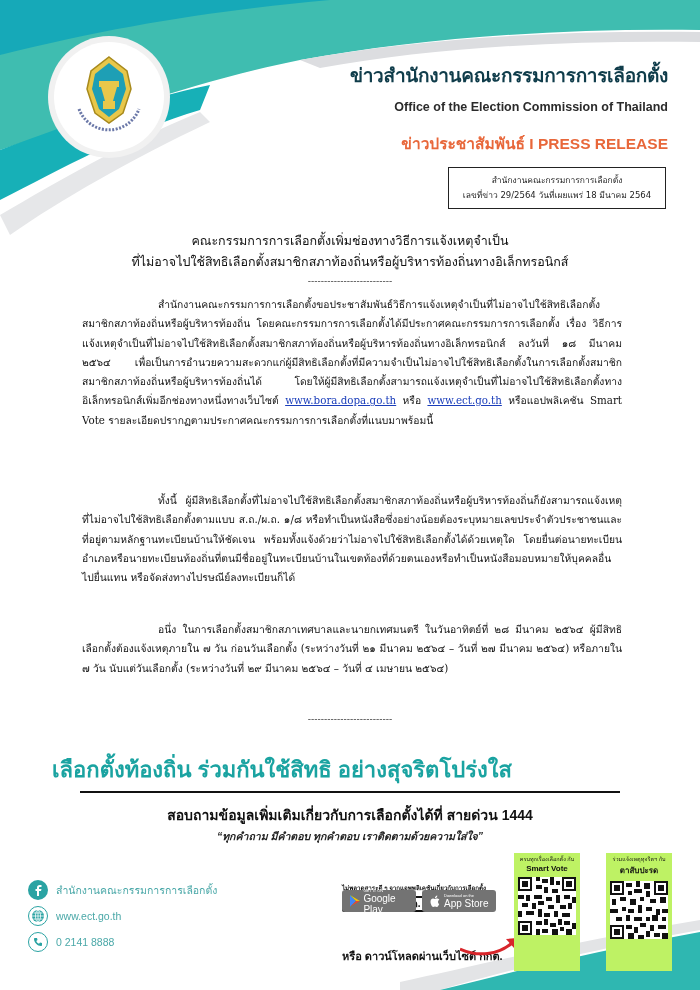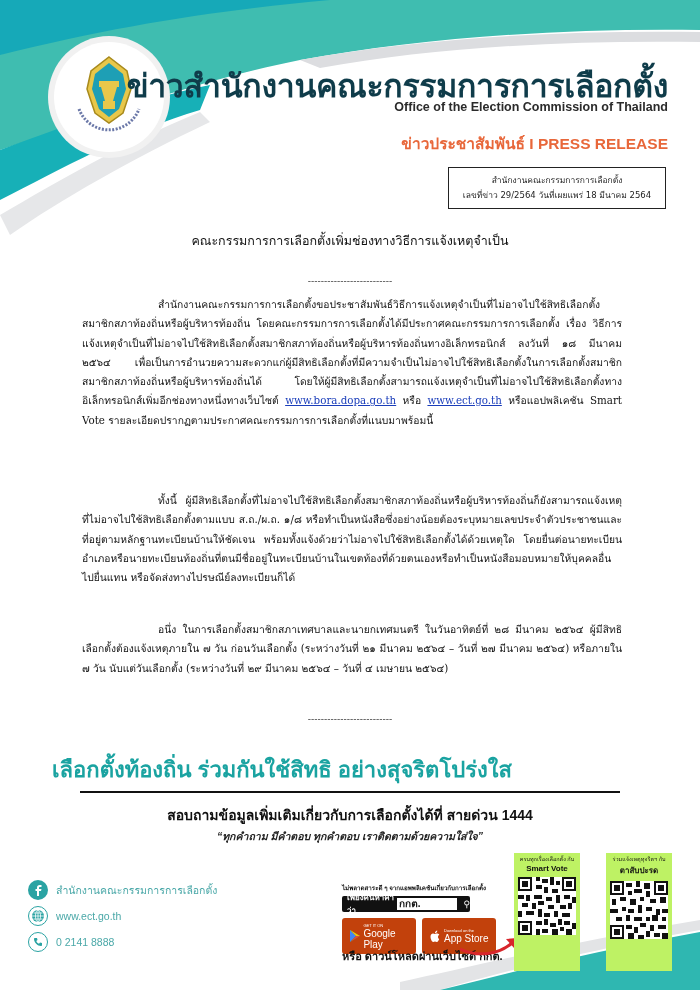--- a/index.html
+++ b/index.html
@@ -18,21 +18,21 @@
   .logo-wrap {
     position: absolute; left: 54px; top: 42px; width: 110px; height: 110px;
     border-radius: 50%; background: #fff;
     box-shadow: 0 0 0 6px #f1f1f1;
     display: flex; align-items: center; justify-content: center;
   }
 
   .title-th {
     position: absolute; right: 32px; top: 60px;
     font-family: "Liberation Sans", sans-serif; font-weight: bold;
-    font-size: 32px; color: #0f3c4a; letter-spacing: -0.3px;
+    font-size: 19px; color: #0f3c4a; letter-spacing: -0.3px;
   }
   .title-en {
     position: absolute; right: 32px; top: 100px;
     font-family: "Liberation Sans", sans-serif; font-weight: bold;
     font-size: 12.5px; color: #2b2b2b;
   }
   .press {
     position: absolute; right: 32px; top: 131px;
     font-family: "Liberation Sans", sans-serif; font-weight: bold;
     font-size: 15.5px; color: #e8673a;
@@ -100,22 +100,22 @@
     font-family: "Liberation Sans", sans-serif;
   }
   .search-bar .lbl { color: #fff; font-size: 8px; font-weight: bold; margin-left: 5px; width: 60px; }
   .search-bar .field {
     background: #fff; color: #111; font-size: 10px; font-weight: bold;
     height: 12px; line-height: 12px; width: 70px; padding-left: 2px;
   }
   .search-bar .mag { color: #fff; font-size: 9px; margin-left: 6px; }
 
   .store-btn {
-    position: absolute; top: 918px; width: 74px; height: 36px;
-    background: #c2410c; border-radius: 3px; color: #fff;
+    position: absolute; top: 890px; width: 74px; height: 22px;
+    background: #737373; border-radius: 3px; color: #fff;
     display: flex; align-items: center; font-family: "Liberation Sans", sans-serif;
   }
   .store-btn .small { font-size: 4px; display: block; line-height: 5px; }
   .store-btn .big { font-size: 10px; display: block; line-height: 11px; }
   .store-btn .gl { width: 18px; display: flex; justify-content: center; margin-left: 4px; }
 
   .dl-web {
     position: absolute; left: 342px; top: 947px; font-size: 11px; font-weight: bold; color: #111;
     font-family: "Liberation Sans", sans-serif;
   }
@@ -158,20 +158,21 @@
 <div class="title-en">Office of the Election Commission of Thailand</div>
 <div class="press">ข่าวประชาสัมพันธ์ I PRESS RELEASE</div>
 
 <div class="ref-box">
   <div>สำนักงานคณะกรรมการการเลือกตั้ง</div>
   <div>เลขที่ข่าว  29/2564 วันที่เผยแพร่ 18 มีนาคม 2564</div>
 </div>
 
 <div class="headline">
   <div>คณะกรรมการการเลือกตั้งเพิ่มช่องทางวิธีการแจ้งเหตุจำเป็น</div>
+  <div>ที่ไม่อาจไปใช้สิทธิเลือกตั้งสมาชิกสภาท้องถิ่นหรือผู้บริหารท้องถิ่นทางอิเล็กทรอนิกส์</div>
 </div>
 <div class="dash" style="top:276px;">--------------------------</div>
 
 <div class="body-text" style="top:295px;">
   <p><span>สำนักงานคณะกรรมการการเลือกตั้งขอประชาสัมพันธ์วิธีการแจ้งเหตุจำเป็นที่ไม่อาจไปใช้สิทธิเลือกตั้งสมาชิกสภาท้องถิ่นหรือผู้บริหารท้องถิ่น โดยคณะกรรมการการเลือกตั้งได้มีประกาศคณะกรรมการการเลือกตั้ง เรื่อง วิธีการแจ้งเหตุจำเป็นที่ไม่อาจไปใช้สิทธิเลือกตั้งสมาชิกสภาท้องถิ่นหรือผู้บริหารท้องถิ่นทางอิเล็กทรอนิกส์ ลงวันที่ ๑๘ มีนาคม ๒๕๖๔ เพื่อเป็นการอำนวยความสะดวกแก่ผู้มีสิทธิเลือกตั้งที่มีความจำเป็นไม่อาจไปใช้สิทธิเลือกตั้งในการเลือกตั้งสมาชิกสมาชิกสภาท้องถิ่นหรือผู้บริหารท้องถิ่นได้ โดยให้ผู้มีสิทธิเลือกตั้งสามารถแจ้งเหตุจำเป็นที่ไม่อาจไปใช้สิทธิเลือกตั้งทางอิเล็กทรอนิกส์เพิ่มอีกช่องทางหนึ่งทางเว็บไซต์ </span><a>www.bora.dopa.go.th</a><span> หรือ </span><a>www.ect.go.th</a><span> หรือแอปพลิเคชัน Smart Vote รายละเอียดปรากฏตามประกาศคณะกรรมการการเลือกตั้งที่แนบมาพร้อมนี้</span></p>
 </div>
 
 <div class="body-text" style="top:491px;">
   <p>ทั้งนี้ ผู้มีสิทธิเลือกตั้งที่ไม่อาจไปใช้สิทธิเลือกตั้งสมาชิกสภาท้องถิ่นหรือผู้บริหารท้องถิ่นก็ยังสามารถแจ้งเหตุที่ไม่อาจไปใช้สิทธิเลือกตั้งตามแบบ ส.ถ./ผ.ถ. ๑/๘ หรือทำเป็นหนังสือซึ่งอย่างน้อยต้องระบุหมายเลขประจำตัวประชาชนและที่อยู่ตามหลักฐานทะเบียนบ้านให้ชัดเจน พร้อมทั้งแจ้งด้วยว่าไม่อาจไปใช้สิทธิเลือกตั้งได้ด้วยเหตุใด โดยยื่นต่อนายทะเบียนอำเภอหรือนายทะเบียนท้องถิ่นที่ตนมีชื่ออยู่ในทะเบียนบ้านในเขตท้องที่ด้วยตนเองหรือทำเป็นหนังสือมอบหมายให้บุคคลอื่นไปยื่นแทน หรือจัดส่งทางไปรษณีย์ลงทะเบียนก็ได้</p>
 </div>

